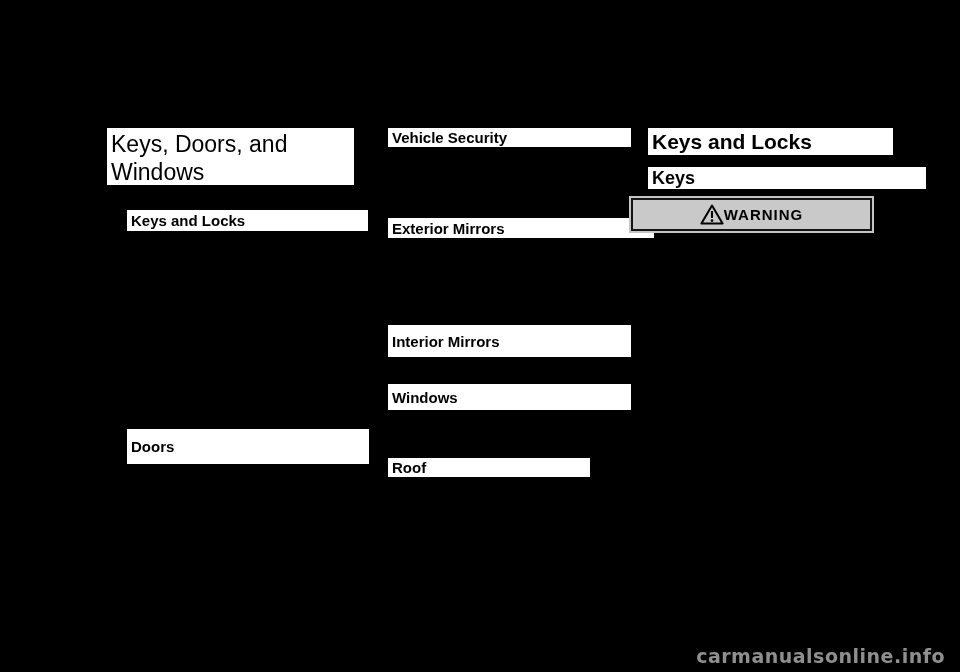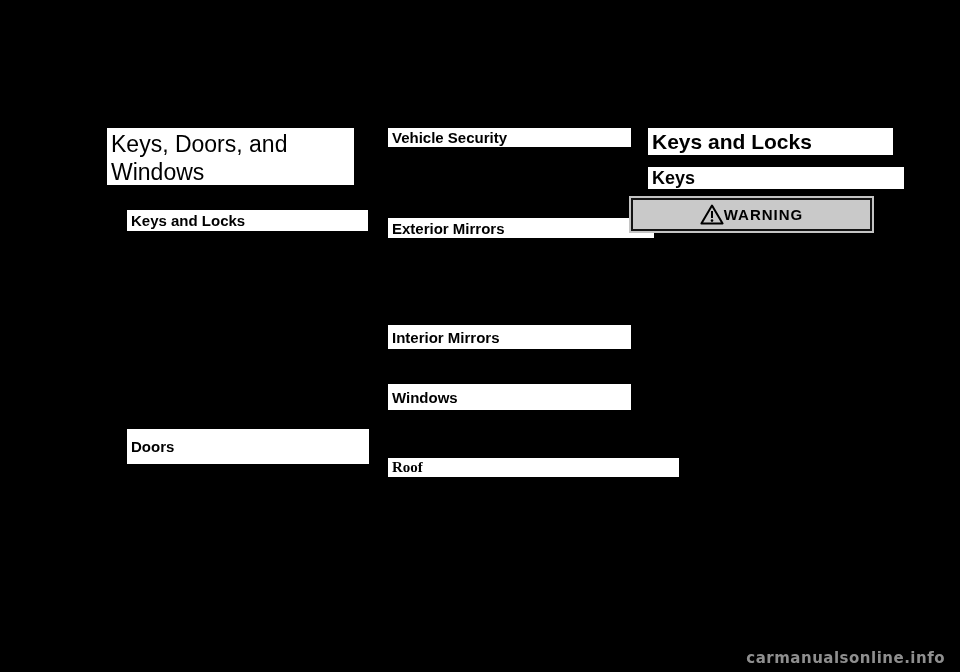--- a/index.html
+++ b/index.html
@@ -45,21 +45,21 @@
   .section-heading {
     left: 628px;
     top: 128px;
     width: 245px;
     height: 27px;
     font-size: 21px;
   }
   .subsection-heading {
     left: 628px;
     top: 167px;
-    width: 256px;
+    width: 278px;
     height: 22px;
     font-size: 18px;
   }
   .warning-box {
     position: absolute;
     left: 631px;
     top: 198px;
     width: 241px;
     height: 33px;
     box-sizing: border-box;
@@ -78,43 +78,43 @@
   .warning-box svg {
     display: block;
   }
   .watermark {
     position: absolute;
     right: 15px;
     bottom: 6px;
     color: var(--watermark, #8f8f8f);
     font-family: "DejaVu Sans", "Liberation Sans", sans-serif;
     font-weight: bold;
-    font-size: 15px;
+    font-size: 19px;
     letter-spacing: 0.5px;
     line-height: 1;
   }
 </style>
 </head>
 <body>
 
 <div class="chapter-title">Keys, Doors, and Windows</div>
 
 <div class="band" style="left:107px; top:210px; width:241px; height:21px;">Keys and Locks</div>
 
 <div class="band" style="left:107px; top:429px; width:242px; height:35px;">Doors</div>
 
 <div class="band" style="left:368px; top:128px; width:243px; height:19px;">Vehicle Security</div>
 
 <div class="band" style="left:368px; top:218px; width:266px; height:20px;">Exterior Mirrors</div>
 
-<div class="band" style="left:368px; top:325px; width:243px; height:24px;">Interior Mirrors</div>
+<div class="band" style="left:368px; top:325px; width:243px; height:32px;">Interior Mirrors</div>
 
 <div class="band" style="left:368px; top:384px; width:243px; height:26px;">Windows</div>
 
-<div class="band" style="left:368px; top:458px; width:291px; height:19px;font-family:Liberation Serif, serif;">Roof</div>
+<div class="band" style="left:368px; top:458px; width:202px; height:19px;">Roof</div>
 
 <div class="band section-heading">Keys and Locks</div>
 
 <div class="band subsection-heading">Keys</div>
 
 <div class="warning-box">
   <span>
     <svg width="24" height="21" viewBox="0 0 24 21" aria-hidden="true">
       <path d="M12 1.6 L22.6 19.4 H1.4 Z" fill="none" stroke="#000" stroke-width="2" stroke-linejoin="round"></path>
       <rect x="11" y="7" width="2" height="7" fill="#000"></rect>

